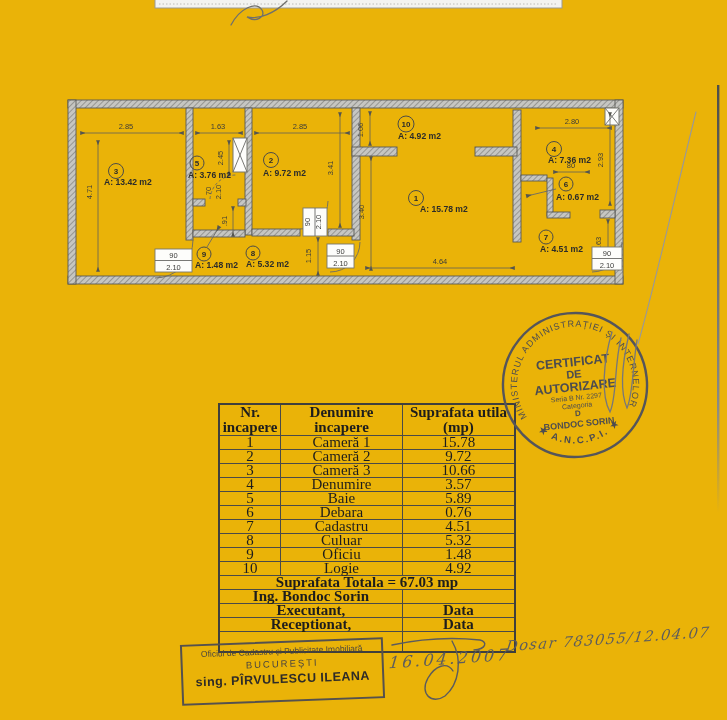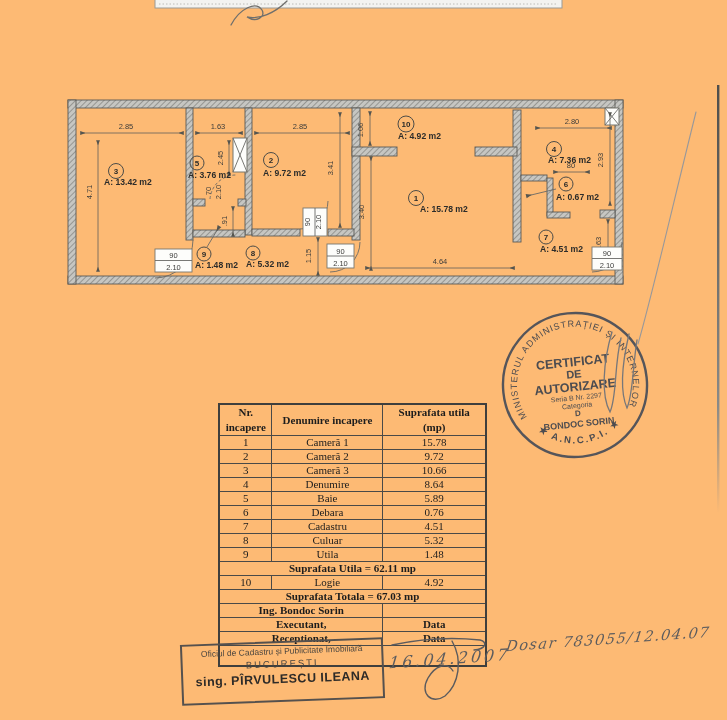--- a/index.html
+++ b/index.html
@@ -1,24 +1,24 @@
 <!DOCTYPE html>
 <html><head>
 <meta charset="utf-8">
 <style>
   html,body{margin:0;padding:0;}
-  #page{position:relative;width:727px;height:720px;background:#fdba74;overflow:hidden;
+  #page{position:relative;width:727px;height:720px;background:#eab308;overflow:hidden;
         font-family:"Liberation Sans",sans-serif;color:#222;}
   svg{position:absolute;left:0;top:0;}
   #plan-layer{z-index:1;}
   #ink-layer{z-index:6;pointer-events:none;}
 
   
-  #area-table{position:absolute;left:218px;top:403px;width:269px;z-index:2;
-    border-collapse:collapse;font-family:"Liberation Serif",serif;font-size:11px;color:#1d1d1d;
+  #area-table{position:absolute;left:218px;top:403px;width:298px;z-index:2;
+    border-collapse:collapse;font-family:"Liberation Serif",serif;font-size:15px;color:#1d1d1d;
     background:transparent;}
   #area-table td,#area-table th{border:1px solid #4a4a48;padding:0 2px;text-align:center;
     height:13px;line-height:13px;background:transparent;}
   #area-table{border:2px solid #3f3f3d;}
   #area-table th{font-weight:bold;height:16px;line-height:15px;}
   #area-table .merged{font-weight:bold;}
   #area-table .bold{font-weight:bold;}
   #area-table .lastrow td{height:19px;}
 
   
@@ -259,21 +259,21 @@
           <td>9.72</td>
         </tr>
         <tr>
           <td>3</td>
           <td>Cameră 3</td>
           <td>10.66</td>
         </tr>
         <tr>
           <td>4</td>
           <td>Denumire</td>
-          <td>8.64</td>
+          <td>3.57</td>
         </tr>
         <tr>
           <td>5</td>
           <td>Baie</td>
           <td>5.89</td>
         </tr>
         <tr>
           <td>6</td>
           <td>Debara</td>
           <td>0.76</td>
@@ -283,28 +283,25 @@
           <td>Cadastru</td>
           <td>4.51</td>
         </tr>
         <tr>
           <td>8</td>
           <td>Culuar</td>
           <td>5.32</td>
         </tr>
         <tr>
           <td>9</td>
-          <td>Utila</td>
+          <td>Oficiu</td>
           <td>1.48</td>
         </tr>
       </tbody>
   <tbody>
-    <tr>
-      <td colspan="3" class="merged">Suprafata Utila = 62.11 mp</td>
-        </tr>
     <tr>
       <td>10</td>
       <td>Logie</td>
       <td>4.92</td>
         </tr>
     <tr>
       <td colspan="3" class="merged">Suprafata Totala = 67.03 mp</td>
         </tr>
     <tr>
       <td colspan="2" class="bold">Ing. Bondoc Sorin</td>

